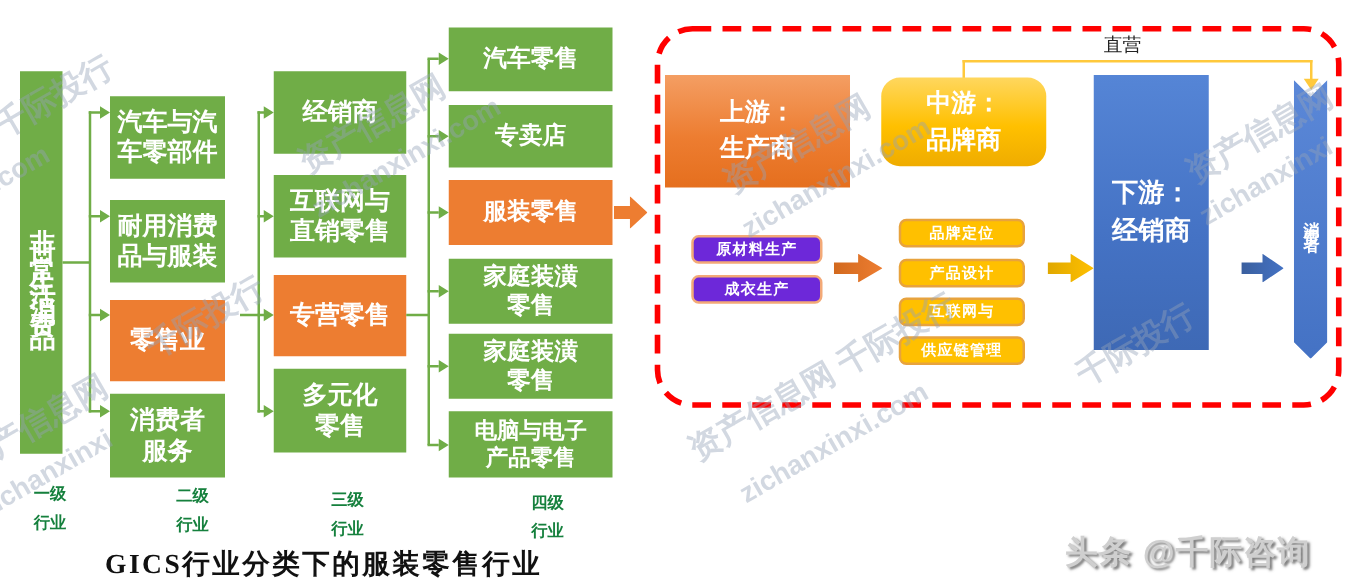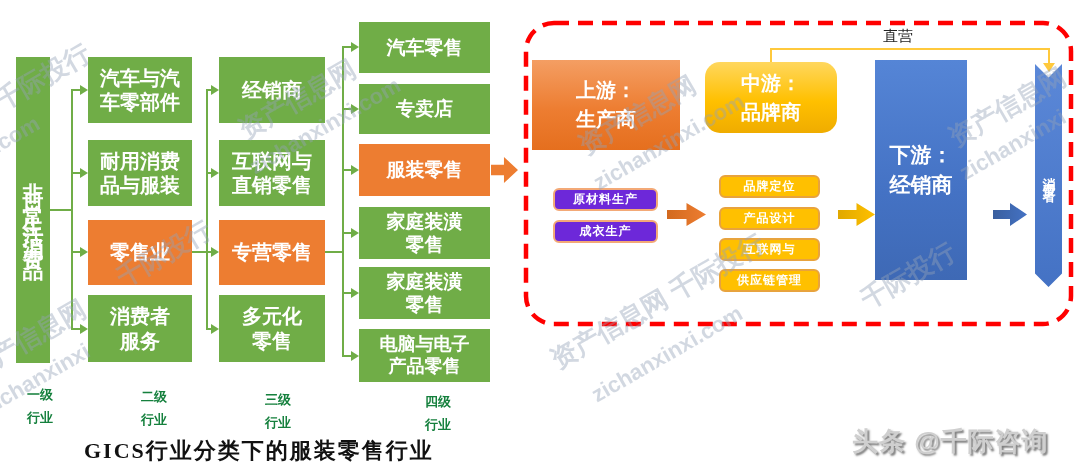--- a/index.html
+++ b/index.html
@@ -3,21 +3,21 @@
 <meta charset="utf-8">
 <style>
   html,body{margin:0;padding:0;background:#fff;}
   #stage{position:relative;width:1080px;height:469px;background:#fff;overflow:hidden;
          font-family:"Liberation Sans","DejaVu Sans",sans-serif;}
   
   .gbox{position:absolute;display:flex;align-items:center;justify-content:center;
         background:#70AD47;color:#fff;font-weight:bold;text-align:center;
         white-space:pre-line;line-height:1.22;}
   .gbox.orange{background:#ED7D31;}
-  .c2{left:88px;width:104px;font-size:20px;}
+  .c2{left:88px;width:92px;font-size:20px;margin-top:20px;}
   .c3{left:219px;width:106px;font-size:20px;}
   .c4{left:359px;width:131px;font-size:19px;}
   .vbox{position:absolute;left:16px;top:57px;width:34px;height:306px;background:#70AD47;
         display:flex;align-items:center;justify-content:center;color:#fff;font-weight:bold;
         font-size:21px;writing-mode:vertical-rl;text-orientation:upright;letter-spacing:11px;}
   .lvl{position:absolute;width:60px;text-align:center;font-weight:bold;font-size:13px;
        color:#15803d;white-space:pre-line;line-height:1.75;}
   .hl{position:absolute;height:2px;background:#70AD47;}
   .vl{position:absolute;width:2px;background:#70AD47;}
   .ah{position:absolute;width:0;height:0;border-top:5px solid transparent;

